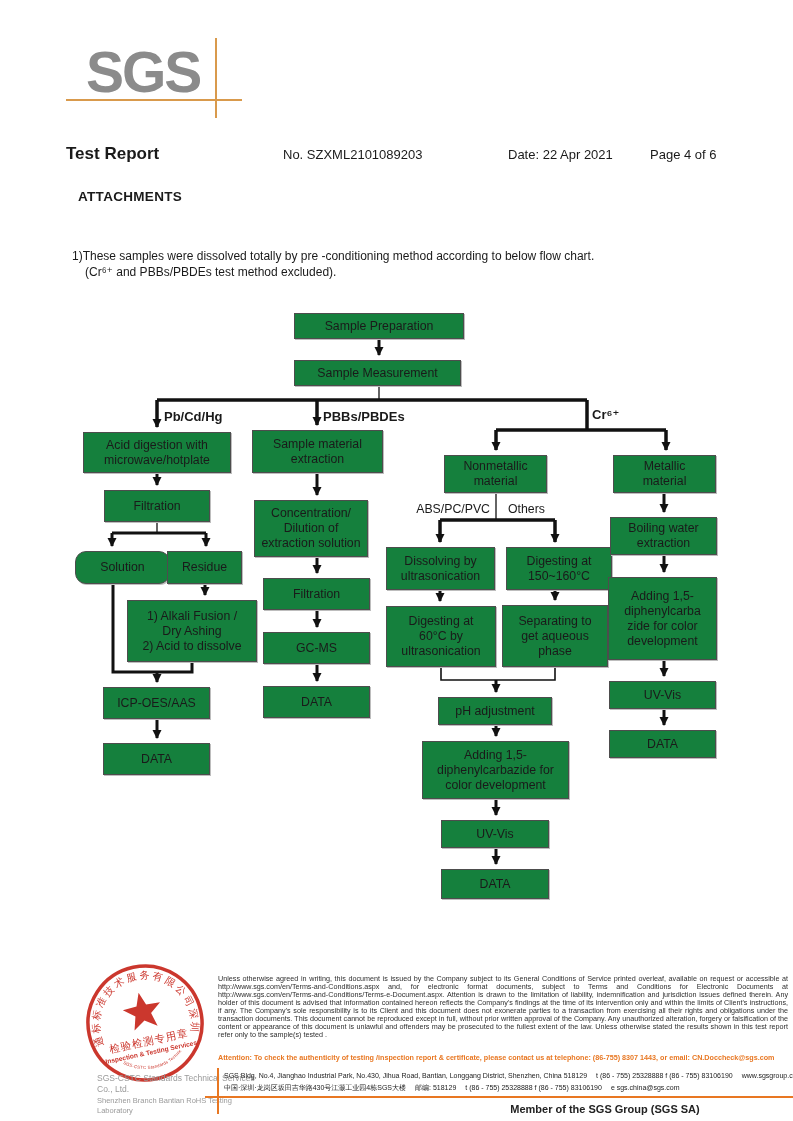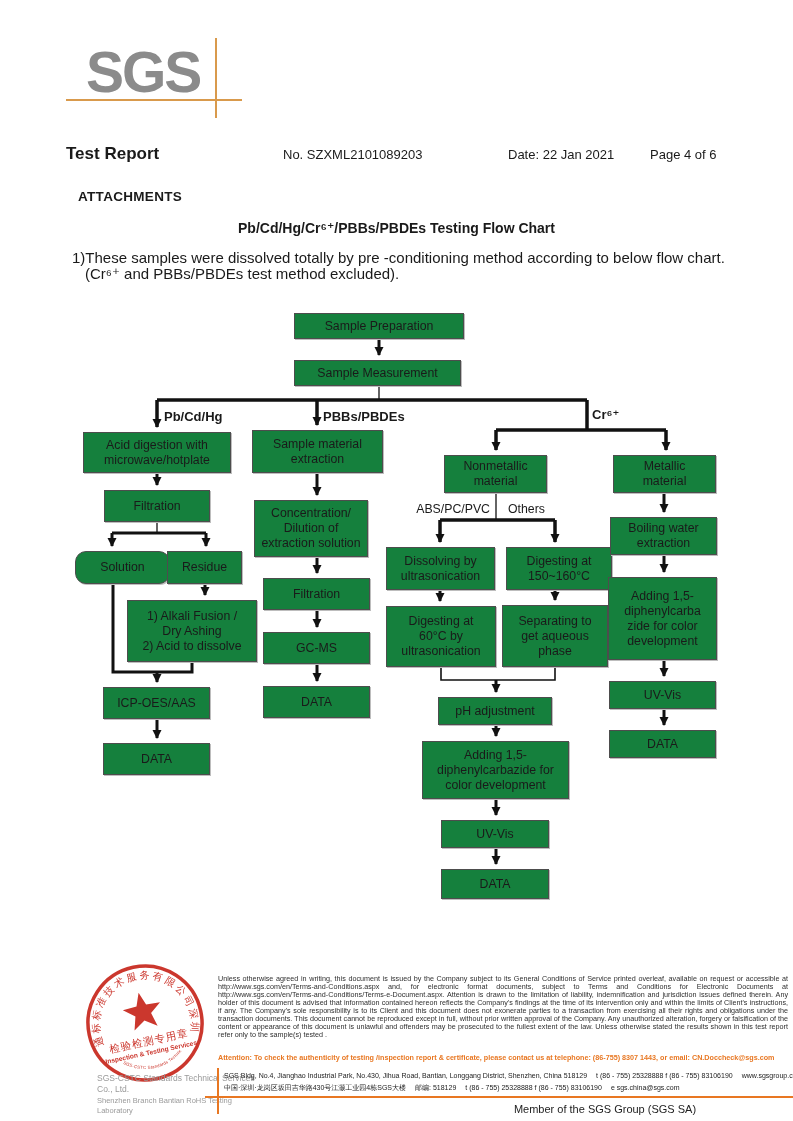--- a/index.html
+++ b/index.html
@@ -10,58 +10,57 @@
   }
   .abs{position:absolute;}
   
   .logo-text{font-weight:bold;font-size:57px;color:#8b8b8b;letter-spacing:-2px;line-height:1;}
   .logo-vline{width:2px;background:#d99a4c;}
   .logo-hline{height:2px;background:#d99a4c;}
   .report-title{font-size:17px;font-weight:bold;}
   .hdr-info{font-size:13px;}
   .attachments{font-size:13.5px;font-weight:bold;letter-spacing:.3px;}
   .chart-title{width:793px;text-align:center;font-size:14px;font-weight:bold;}
-  .note{font-size:15px;}
+  .note{font-size:12px;}
   
   .flow{position:absolute;left:59px;top:305px;width:676px;height:600px;}
   .flow svg{position:absolute;left:0;top:0;}
   .fnode{
     position:absolute;border:1.5px solid #4d4d4d;background:#15803d;
     display:flex;align-items:center;justify-content:center;text-align:center;
     font-size:12.3px;line-height:1.22;white-space:pre-line;box-sizing:border-box;
     box-shadow:1px 1px 0 #bdbdbd;
   }
   .flabel{position:absolute;font-size:13px;font-weight:bold;white-space:nowrap;}
   .flabel-sm{position:absolute;font-size:12.3px;font-weight:normal;white-space:nowrap;}
   
   .legal{font-size:7.2px;line-height:1.12;text-align:justify;color:#2e2e2e;width:570px;}
   .attention{font-size:7.2px;line-height:1.15;font-weight:bold;color:#e87722;width:570px;}
   .addr-row{font-size:7px;color:#222;white-space:nowrap;display:flex;gap:9px;align-items:baseline;}
   .addr-row .web{color:#222;}
   .company-gray{font-size:8.5px;color:#9a9a9a;line-height:1.35;margin-left:40px;}
-  .member{font-size:11px;color:#222;}
+  .member{font-size:11px;color:#222;font-weight:bold;}
   .o-vline{width:1.5px;background:#e87722;}
   .o-hline{height:2px;background:#e87722;}
 </style>
 </head>
 <body>
 
 <div class="page">
 
   <div class="abs logo-text" style="left:86px;top:44px;">SGS</div>
   <div class="abs logo-vline" style="left:215px;top:38px;height:80px;"></div>
   <div class="abs logo-hline" style="left:66px;top:99px;width:176px;"></div>
 
   <div class="abs report-title" style="left:66px;top:144px;">Test Report</div>
   <div class="abs hdr-info" style="left:283px;top:147px;">No. SZXML2101089203</div>
-  <div class="abs hdr-info" style="left:508px;top:147px;">Date: 22 Jan 2021</div>
+  <div class="abs hdr-info" style="left:508px;top:147px;">Date: 22 Apr 2021</div>
   <div class="abs hdr-info" style="left:650px;top:147px;">Page 4 of 6</div>
 
   <div class="abs attachments" style="left:78px;top:189px;">ATTACHMENTS</div>
-  <div class="abs chart-title" style="left:0;top:220px;">Pb/Cd/Hg/Cr⁶⁺/PBBs/PBDEs Testing Flow Chart</div>
   <div class="abs note" style="left:72px;top:249px;">1)These samples were dissolved totally by pre -conditioning method according to below flow chart.</div>
   <div class="abs note" style="left:85px;top:265px;">(Cr⁶⁺ and PBBs/PBDEs  test method excluded).</div>
 
   <div class="flow">
 
     <svg width="676" height="600" viewBox="0 0 676 600">
       <defs>
         <marker id="ah" markerUnits="userSpaceOnUse" markerWidth="11" markerHeight="11" refX="8" refY="4.5" orient="auto">
           <path d="M0,0 L9,4.5 L0,9 Z" fill="#111"></path>
         </marker>

